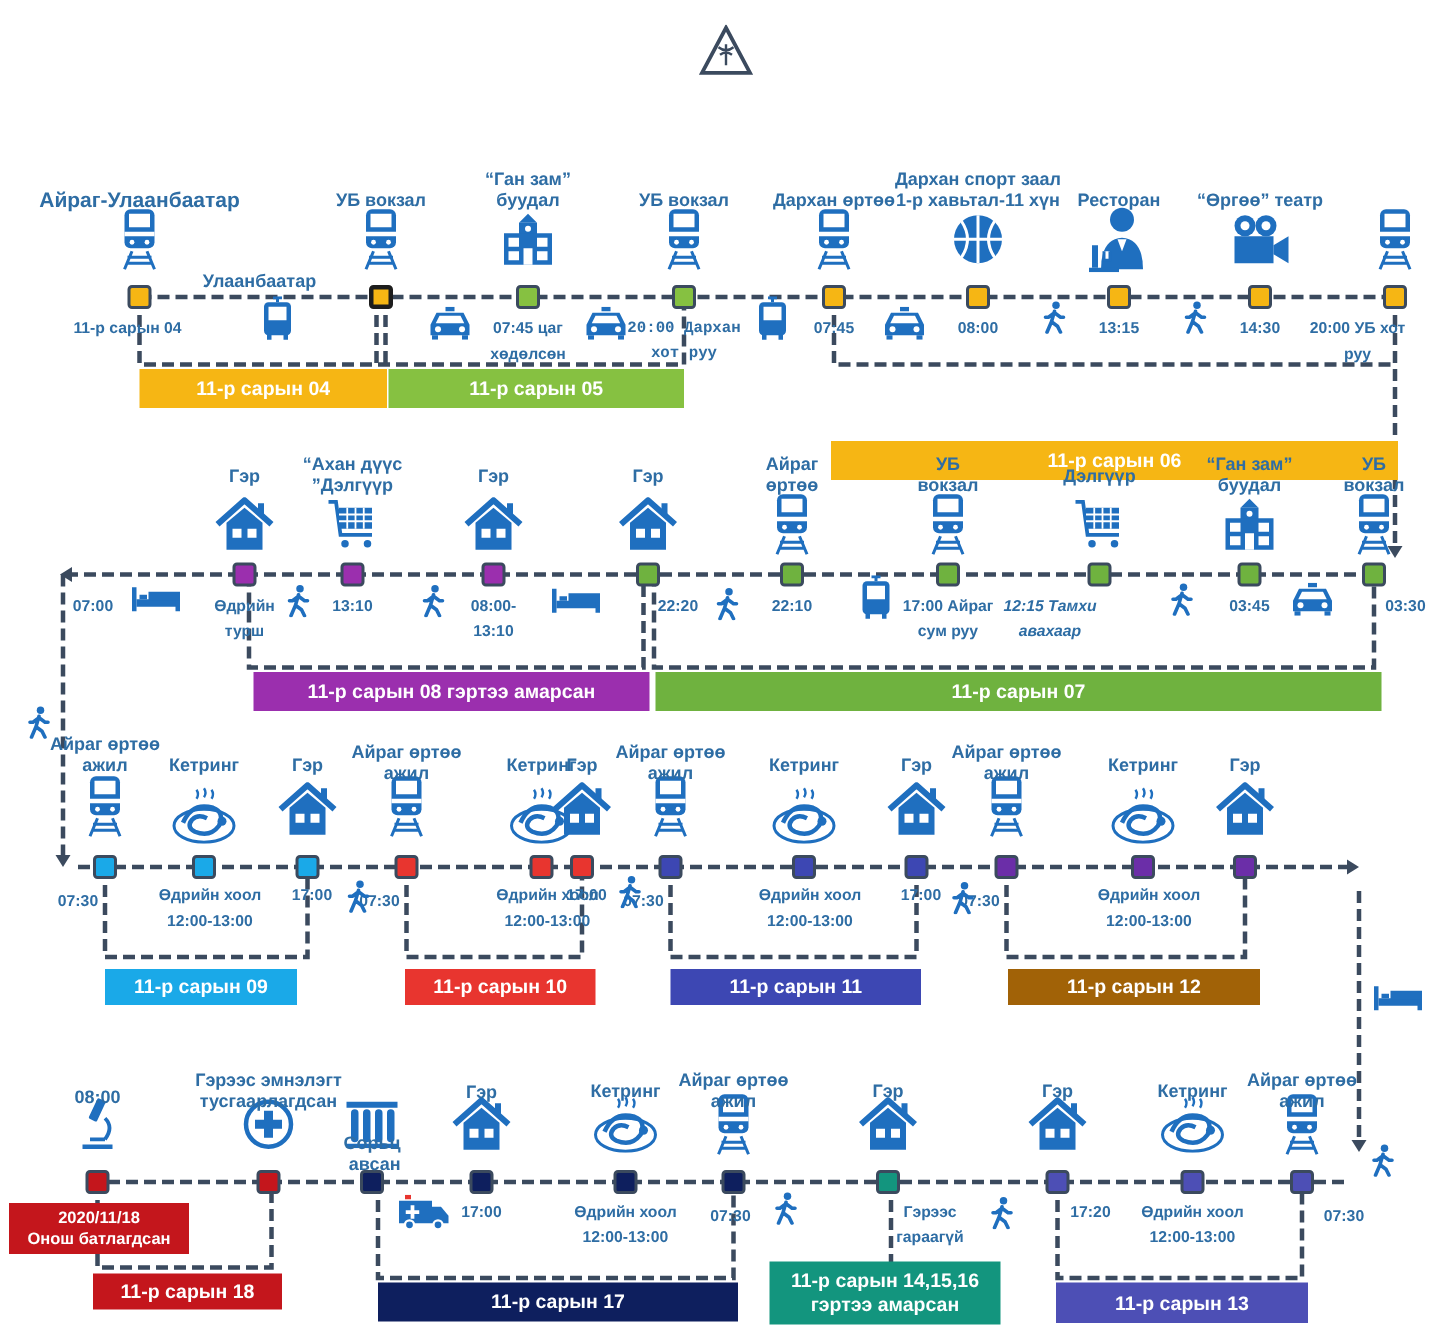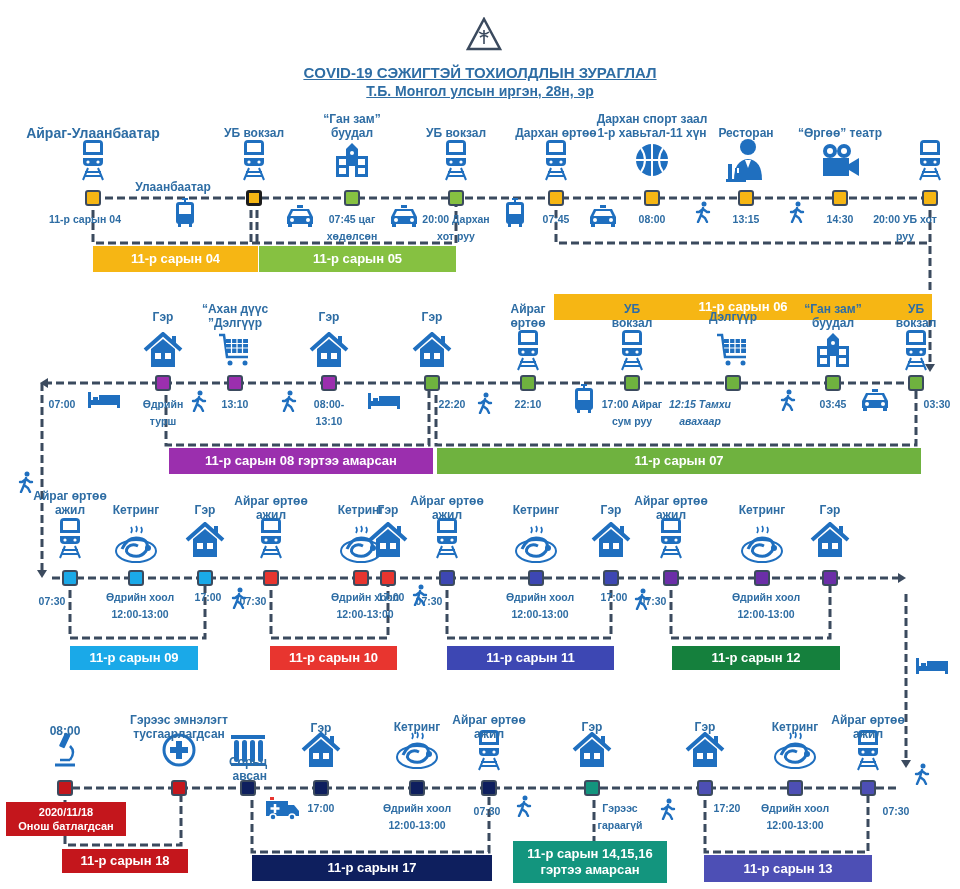--- a/index.html
+++ b/index.html
@@ -49,22 +49,20 @@
       <polyline points="594,788 594,845" fill="none" stroke="#3b4a5e" stroke-width="3" stroke-dasharray="8 4"></polyline>
       <polyline points="705,788 705,852 868,852 868,788" fill="none" stroke="#3b4a5e" stroke-width="3" stroke-dasharray="8 4"></polyline>
     </svg>
 
   <div class="icon" style="left:484px;top:36px;">
     <svg width="36" height="34" viewBox="0 0 36 34">
         <path d="M18 2 L34 32 L2 32 Z" fill="none" stroke="#3b4a5e" stroke-width="2.5"></path>
         <path d="M18 13 v14 M13 15 q5 4 10 0 M14 20 q4 -3 8 0" stroke="#3b4a5e" stroke-width="1.6" fill="none"></path>
       </svg>
   </div>
-  <div class="title t1">COVID-19 СЭЖИГТЭЙ ТОХИОЛДЛЫН ЗУРАГЛАЛ</div>
-  <div class="title t2">Т.Б. Монгол улсын иргэн, 28н, эр</div>
 
   <div id="dyn">
       <div class="icon" style="left: 93px; top: 162px;"><svg width="26" height="42" viewBox="0 0 26 42">
           <rect x="3" y="1" width="20" height="26" rx="4" fill="#1f6fbf"></rect>
           <rect x="6" y="4" width="14" height="9" fill="#fff"></rect>
           <rect x="3" y="16" width="20" height="3" fill="#fff"></rect>
           <circle cx="8" cy="23" r="1.6" fill="#fff"></circle>
           <circle cx="18" cy="23" r="1.6" fill="#fff"></circle>
           <path d="M3 41 L8 29 M23 41 L18 29 M5 33 h16 M4 37 h18" stroke="#1f6fbf" stroke-width="2"></path>
         </svg></div>
@@ -102,21 +100,21 @@
       <div class="icon" style="left: 456px; top: 162px;"><svg width="26" height="42" viewBox="0 0 26 42">
           <rect x="3" y="1" width="20" height="26" rx="4" fill="#1f6fbf"></rect>
           <rect x="6" y="4" width="14" height="9" fill="#fff"></rect>
           <rect x="3" y="16" width="20" height="3" fill="#fff"></rect>
           <circle cx="8" cy="23" r="1.6" fill="#fff"></circle>
           <circle cx="18" cy="23" r="1.6" fill="#fff"></circle>
           <path d="M3 41 L8 29 M23 41 L18 29 M5 33 h16 M4 37 h18" stroke="#1f6fbf" stroke-width="2"></path>
         </svg></div>
       <div class="node" style="left: 456px; top: 198px; background: rgb(134, 193, 65);"></div>
       <div class="lbl" style="left: 456px; top: 126px;">УБ вокзал</div>
-      <div class="sub" style="left: 456px; top: 211px;">20:00 Дархан
+      <div class="sub" style="left: 456px; top: 211px; font-family: Liberation Mono, monospace;">20:00 Дархан
 хот руу</div>
       <div class="icon" style="left: 556px; top: 162px;"><svg width="26" height="42" viewBox="0 0 26 42">
           <rect x="3" y="1" width="20" height="26" rx="4" fill="#1f6fbf"></rect>
           <rect x="6" y="4" width="14" height="9" fill="#fff"></rect>
           <rect x="3" y="16" width="20" height="3" fill="#fff"></rect>
           <circle cx="8" cy="23" r="1.6" fill="#fff"></circle>
           <circle cx="18" cy="23" r="1.6" fill="#fff"></circle>
           <path d="M3 41 L8 29 M23 41 L18 29 M5 33 h16 M4 37 h18" stroke="#1f6fbf" stroke-width="2"></path>
         </svg></div>
       <div class="node" style="left: 556px; top: 198px; background: rgb(246, 182, 20);"></div>
@@ -507,21 +505,21 @@
       <div class="node" style="left: 671px; top: 578px; background: rgb(107, 46, 168);"></div>
       <div class="node" style="left: 762px; top: 578px; background: rgb(107, 46, 168);"></div>
       <div class="node" style="left: 830px; top: 578px; background: rgb(107, 46, 168);"></div>
       <div class="lbl" style="left: 671px; top: 494px;">Айраг өртөө
 ажил</div>
       <div class="lbl" style="left: 762px; top: 503px;">Кетринг</div>
       <div class="lbl" style="left: 830px; top: 503px;">Гэр</div>
       <div class="sub" style="left: 653px; top: 593px;">07:30</div>
       <div class="sub" style="left: 766px; top: 589px;">Өдрийн хоол
 12:00-13:00</div>
-      <div class="bar" style="left: 672px; top: 646px; width: 168px; height: 24px; background: #15803d;">11-р сарын 12</div>
+      <div class="bar" style="left: 672px; top: 646px; width: 168px; height: 24px; background: #a16207;">11-р сарын 12</div>
       <div class="icon" style="left: 239px; top: 600px;"><svg width="16" height="22" viewBox="0 0 16 22">
           <circle cx="9" cy="3" r="2.5" fill="#1f6fbf"></circle>
           <path d="M8 7 L6 14 L3 21 M6 14 L10 17 L12 21 M8 8 L12 11 L14 11 M8 8 L4 11 L2 11" stroke="#1f6fbf" stroke-width="2.4" fill="none" stroke-linecap="round"></path>
         </svg></div>
       <div class="icon" style="left: 420px; top: 597px;"><svg width="16" height="22" viewBox="0 0 16 22">
           <circle cx="9" cy="3" r="2.5" fill="#1f6fbf"></circle>
           <path d="M8 7 L6 14 L3 21 M6 14 L10 17 L12 21 M8 8 L12 11 L14 11 M8 8 L4 11 L2 11" stroke="#1f6fbf" stroke-width="2.4" fill="none" stroke-linecap="round"></path>
         </svg></div>
       <div class="icon" style="left: 642px; top: 601px;"><svg width="16" height="22" viewBox="0 0 16 22">
           <circle cx="9" cy="3" r="2.5" fill="#1f6fbf"></circle>

